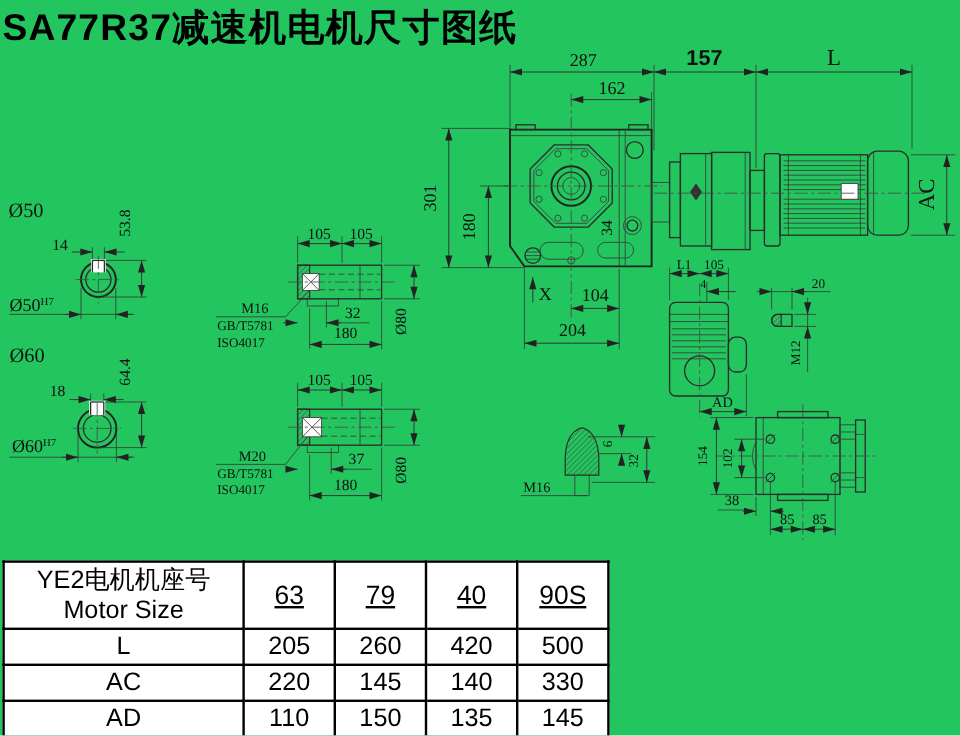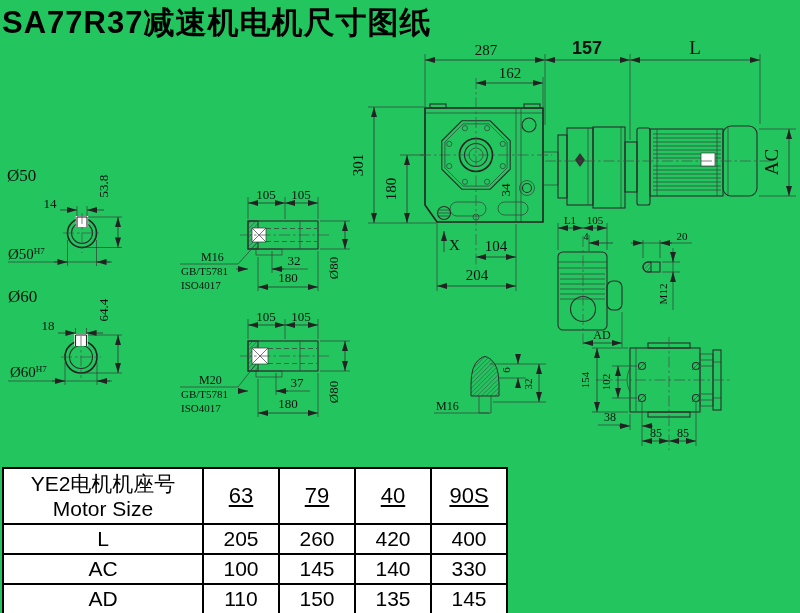--- a/index.html
+++ b/index.html
@@ -475,25 +475,25 @@
       <td class="sz">63</td>
       <td class="sz">79</td>
       <td class="sz">40</td>
       <td class="sz">90S</td>
     </tr>
     <tr>
       <td class="rowhead">L</td>
       <td class="val">205</td>
       <td class="val">260</td>
       <td class="val">420</td>
-      <td class="val">400</td>
+      <td class="val">500</td>
     </tr>
     <tr>
       <td class="rowhead">AC</td>
-      <td class="val">100</td>
+      <td class="val">220</td>
       <td class="val">145</td>
       <td class="val">140</td>
       <td class="val">330</td>
     </tr>
     <tr>
       <td class="rowhead">AD</td>
       <td class="val">110</td>
       <td class="val">150</td>
       <td class="val">135</td>
       <td class="val">145</td>

